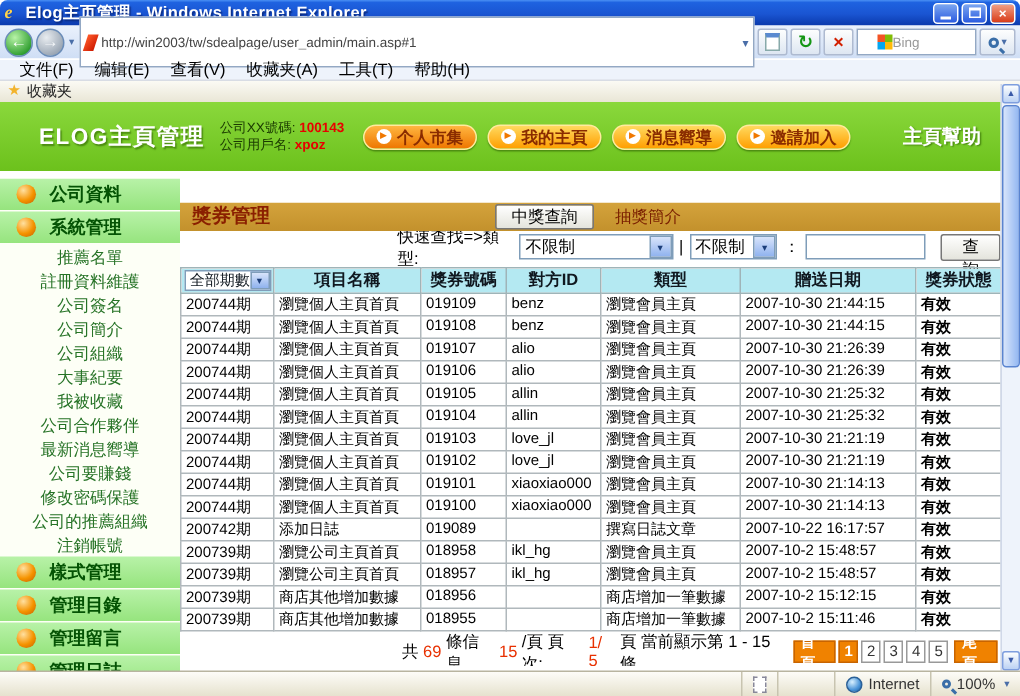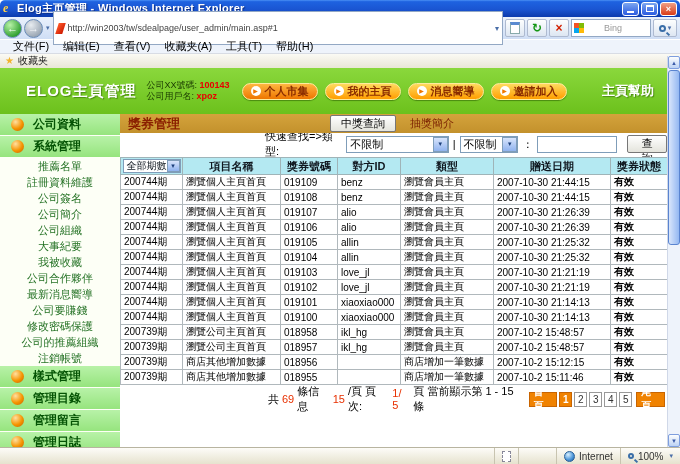--- a/index.html
+++ b/index.html
@@ -28,21 +28,21 @@
   .chev{color:#4a6ea8;font-size:7px;padding:0 1px;}
   .addrfield{flex:1;height:32px;background:#fff;border:1px solid #93a8c4;display:flex;align-items:center;padding:16px 3px;gap:4px;}
   .favicon{width:7px;height:11px;background:linear-gradient(115deg,#ff5a2a,#cc1800);transform:skewX(-18deg);}
   .url{font-size:9px;color:#444;white-space:nowrap;overflow:hidden;}
   .addr-drop{margin-left:auto;color:#4a6ea8;font-size:8px;}
   .tbtn{width:20px;height:18px;border:1px solid #aebad0;border-radius:2px;background:linear-gradient(#fdfefe,#dde6f2);
     display:flex;align-items:center;justify-content:center;}
   .refresh-glyph{color:#149614;font-weight:bold;font-size:12px;line-height:1;}
   .stop-glyph{color:#d22000;font-weight:bold;font-size:12px;line-height:1;}
   .pageicon{width:10px;height:12px;background:#fff;border:1px solid #8aa;border-top:3px solid #5a8ad0;}
-  .searchbox{width:80px;height:18px;background:#fff;border:1px solid #93a8c4;display:flex;align-items:center;padding:0 2px;gap:20px;}
+  .searchbox{width:80px;height:18px;background:#fff;border:1px solid #93a8c4;display:flex;align-items:center;padding:0 13px;gap:0;}
   .winflag{width:10px;height:10px;background-image:linear-gradient(90deg,#f35325 50%,#81bc06 50%),linear-gradient(90deg,#05a6f0 50%,#ffba08 50%);
     background-size:100% 50%;background-position:top,bottom;background-repeat:no-repeat;}
   .search-ph{font-size:9px;color:#999;}
   .magbtn{width:24px;}
   .maglens{width:7px;height:7px;border:2px solid #3a6ea8;border-radius:50%;position:relative;}
   .maglens::after{content:"";position:absolute;width:4px;height:2px;background:#3a6ea8;transform:rotate(45deg);left:5px;top:6px;}
   .magdrop{color:#4a6ea8;font-size:7px;margin-left:2px;}
 
   
   .menubar{height:15px;background:#eef3fb;border-top:1px solid #fff;border-bottom:1px solid #d8dce4;
@@ -60,21 +60,21 @@
   .redval{color:#e80000;font-weight:bold;}
   .pills{display:flex;gap:7px;margin-left:12px;}
   .pill{height:17px;border-radius:9px;border:1px solid #ffeb9e;background:linear-gradient(#ffd95e,#ff9e00);
     color:#8a2c00;font-weight:bold;font-size:11px;display:flex;align-items:center;gap:4px;padding:0 8px;white-space:nowrap;
     box-shadow:0 1px 1px #4a8a10;}
   .pill.active{background:linear-gradient(#ffb640,#ee7600);}
   .playicon{width:10px;height:10px;border-radius:50%;background:#fff;color:#f07800;font-size:6px;display:flex;
     align-items:center;justify-content:center;line-height:1;}
   .help{margin-left:auto;margin-right:26px;color:#fff;font-weight:bold;font-size:13px;text-shadow:1px 1px 1px #4a8a10;white-space:nowrap;}
 
-  .body{display:flex;height:350px;}
+  .body{display:flex;height:350px;align-items:center;}
   .sidebar{width:120px;background:#fdfff6;display:flex;flex-direction:column;overflow:hidden;}
   .side-section{height:21px;flex:none;background:linear-gradient(#b8f2a8,#96e47e);display:flex;align-items:center;
     gap:9px;padding-left:11px;font-size:12px;font-weight:bold;color:#045304;margin-bottom:1px;}
   .sphere{width:13px;height:13px;border-radius:50%;flex:none;
     background:radial-gradient(circle at 35% 30%,#ffe0a0,#f59300 55%,#c25e00);}
   .side-link{height:16px;flex:none;display:flex;align-items:center;justify-content:center;font-size:11px;color:#267326;}
   .side-link.active{border:2px solid #e81e10;color:#e84a20;margin:0 3px;height:18px;background:#fffefa;}
 
   .main{flex:1;background:#fff;display:flex;flex-direction:column;padding-right:13px;overflow:hidden;}
   .main-titlebar{height:19px;flex:none;background:linear-gradient(#d4a33c,#c3912c);position:relative;display:flex;align-items:center;}
@@ -402,20 +402,29 @@
               <tr>
                 <td>200744期</td>
                 <td>瀏覽個人主頁首頁</td>
                 <td>019100</td>
                 <td class="link">xiaoxiao000</td>
                 <td>瀏覽會員主頁</td>
                 <td>2007-10-30 21:14:13</td>
                 <td class="status">有效</td>
               </tr>
               <tr>
+                <td>200742期</td>
+                <td>添加日誌</td>
+                <td>019089</td>
+                <td class="link"></td>
+                <td>撰寫日誌文章</td>
+                <td>2007-10-22 16:17:57</td>
+                <td class="status">有效</td>
+              </tr>
+              <tr>
                 <td>200739期</td>
                 <td>瀏覽公司主頁首頁</td>
                 <td>018958</td>
                 <td class="link">ikl_hg</td>
                 <td>瀏覽會員主頁</td>
                 <td>2007-10-2 15:48:57</td>
                 <td class="status">有效</td>
               </tr>
               <tr>
                 <td>200739期</td>

